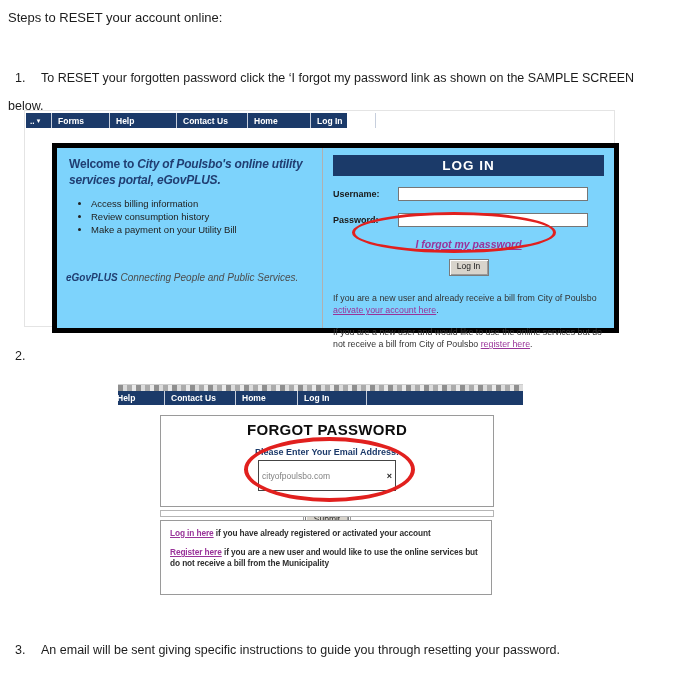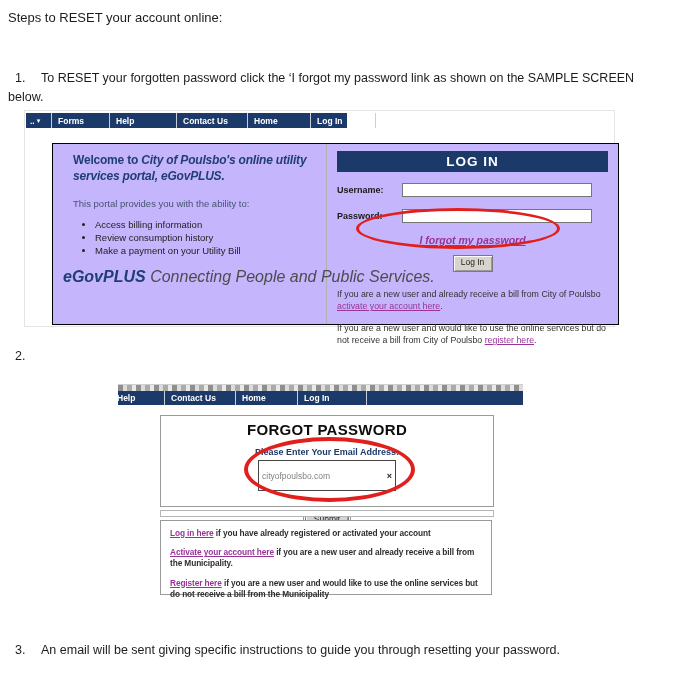--- a/index.html
+++ b/index.html
@@ -6,51 +6,51 @@
   .page{position:relative;width:700px;height:679px;background:#ffffff;overflow:hidden;
         font-family:"Liberation Sans","DejaVu Sans",sans-serif;color:#1b1b1b;}
   .abs{position:absolute;}
 
   
   .doc-title{left:8px;top:10px;font-size:13px;color:#1c1c1c;white-space:nowrap;}
   .step{font-size:12.5px;color:#1c1c1c;}
   .stepline{display:flex;white-space:nowrap;}
   .stepnum{flex:none;width:26px;padding-left:7px;}
   .step1{left:8px;top:71px;width:690px;}
-  .step1 .line2{margin-top:5px;}
+  .step1 .line2{margin-top:14px;}
   .step2{left:8px;top:349px;width:690px;}
   .step3{left:8px;top:643px;width:690px;}
 
   
   .shot{background:#fff;border:1px solid #e4e4e4;}
   .navbar{display:flex;background:var(--navy,#1b3a69);height:15px;}
   .navtab{flex:none;display:flex;align-items:center;color:#fff;font-size:8.5px;font-weight:bold;
           padding-left:6px;border-right:1px solid #c7cfdd;overflow:hidden;white-space:nowrap;}
   .navtail{flex:1;background:var(--navy,#1b3a69);}
   .ellipse{border-radius:50%;pointer-events:none;}
   .btn97{background:#d8d4cc;border:1px solid #7a7a7a;color:#222;text-align:center;
          box-shadow:inset 1px 1px 0 #fdfdfd, inset -1px -1px 0 #9b9b9b;font-size:8.5px;}
   .plink{color:var(--purple,#993399);text-decoration:underline;cursor:pointer;}
 
   
   .shot1{left:24px;top:110px;width:589px;height:215px;}
   .shot1 .navbar{position:absolute;left:1px;top:2px;width:321px;}
   .t-dots{width:21px;padding-left:4px;}
   .t-dots .caret{font-size:7px;margin-left:2px;}
   .panelwrap{position:absolute;left:27px;top:32px;width:557px;height:180px;
-             border:1px solid #000000;display:flex;background:#c4b5fd;padding-left:8px;}
+             border:5px solid #000000;display:flex;background:#7dd3fc;}
   .leftcell{flex:none;width:266px;border-right:1px solid #b0b0b0;position:relative;
             padding:9px 8px 0 12px;box-sizing:border-box;}
   .welcome-head{font-size:12px;font-weight:bold;color:#203e72;line-height:1.3;
                 letter-spacing:-0.2px;width:248px;}
   .welcome-head .it{font-style:italic;}
   .portal-intro{margin-top:14px;font-size:9.5px;color:#47536e;}
   .bullets{margin:10px 0 0 22px;padding:0;font-size:9.5px;color:#222;}
   .bullets li{margin-bottom:2px;}
-  .egov-footer{position:absolute;left:2px;top:124px;font-size:16px;font-style:italic;white-space:nowrap;}
+  .egov-footer{position:absolute;left:9px;top:124px;font-size:10px;font-style:italic;white-space:nowrap;}
   .egov-brand{font-weight:bold;color:#203e72;}
   .egov-tag{color:#4c4c4c;}
   .rightcell{flex:1;position:relative;padding:7px 10px 0 10px;box-sizing:border-box;}
   .loginbar{height:21px;background:var(--navy,#1b3a69);color:#fff;font-size:13.5px;font-weight:bold;
             text-align:center;line-height:21px;letter-spacing:1px;}
   .formrow{display:flex;align-items:center;margin-top:11px;}
   .formrow.pw{margin-top:12px;}
   .formrow label{flex:none;width:65px;font-size:9px;font-weight:bold;color:#1a1a1a;}
   .formrow input{width:184px;height:12px;border:1px solid #767676;font-size:9px;padding:0 2px;}
   .forgotwrap{text-align:center;margin-top:7px;height:14px;}
@@ -114,21 +114,20 @@
       <div class="navtab" style="width:56px">Home</div>
       <div class="navtab" style="width:58px">Log In</div>
     </div>
 
     <div class="panelwrap">
 
       <div class="leftcell">
         <div class="welcome-head">
           <span>Welcome to </span><span class="it">City of Poulsbo's online utility services portal, eGovPLUS.</span>
         </div>
-        <div class="portal-intro">This portal provides you with the ability to:</div>
         <ul class="bullets">
           <li>Access billing information</li>
           <li>Review consumption history</li>
           <li>Make a payment on your Utility Bill</li>
         </ul>
         <div class="egov-footer">
           <span class="egov-brand">eGovPLUS</span><span class="egov-tag" style="font-style:italic"> Connecting People and Public Services.</span>
         </div>
       </div>
 
@@ -192,23 +191,20 @@
       <div class="ellipse ellipse2"></div>
     </div>
 
     <div class="stripbox"></div>
 
     <div class="linksbox">
       <p>
         <span class="plink">Log in here</span><span> if you have already registered or activated your account</span>
       </p>
       <p>
-        <span class="plink">Activate your account here</span><span> if you are a new user and already receive a bill from the Municipality.</span>
-      </p>
-      <p>
         <span class="plink">Register here</span><span> if you are a new user and would like to use the online services but do not receive a bill from the Municipality</span>
       </p>
     </div>
   </div>
 
   <div class="abs step step3">
     <div class="stepline">
       <span class="stepnum">3.</span>
       <span>An email will be sent giving specific instructions to guide you through resetting your password.</span>
     </div>

